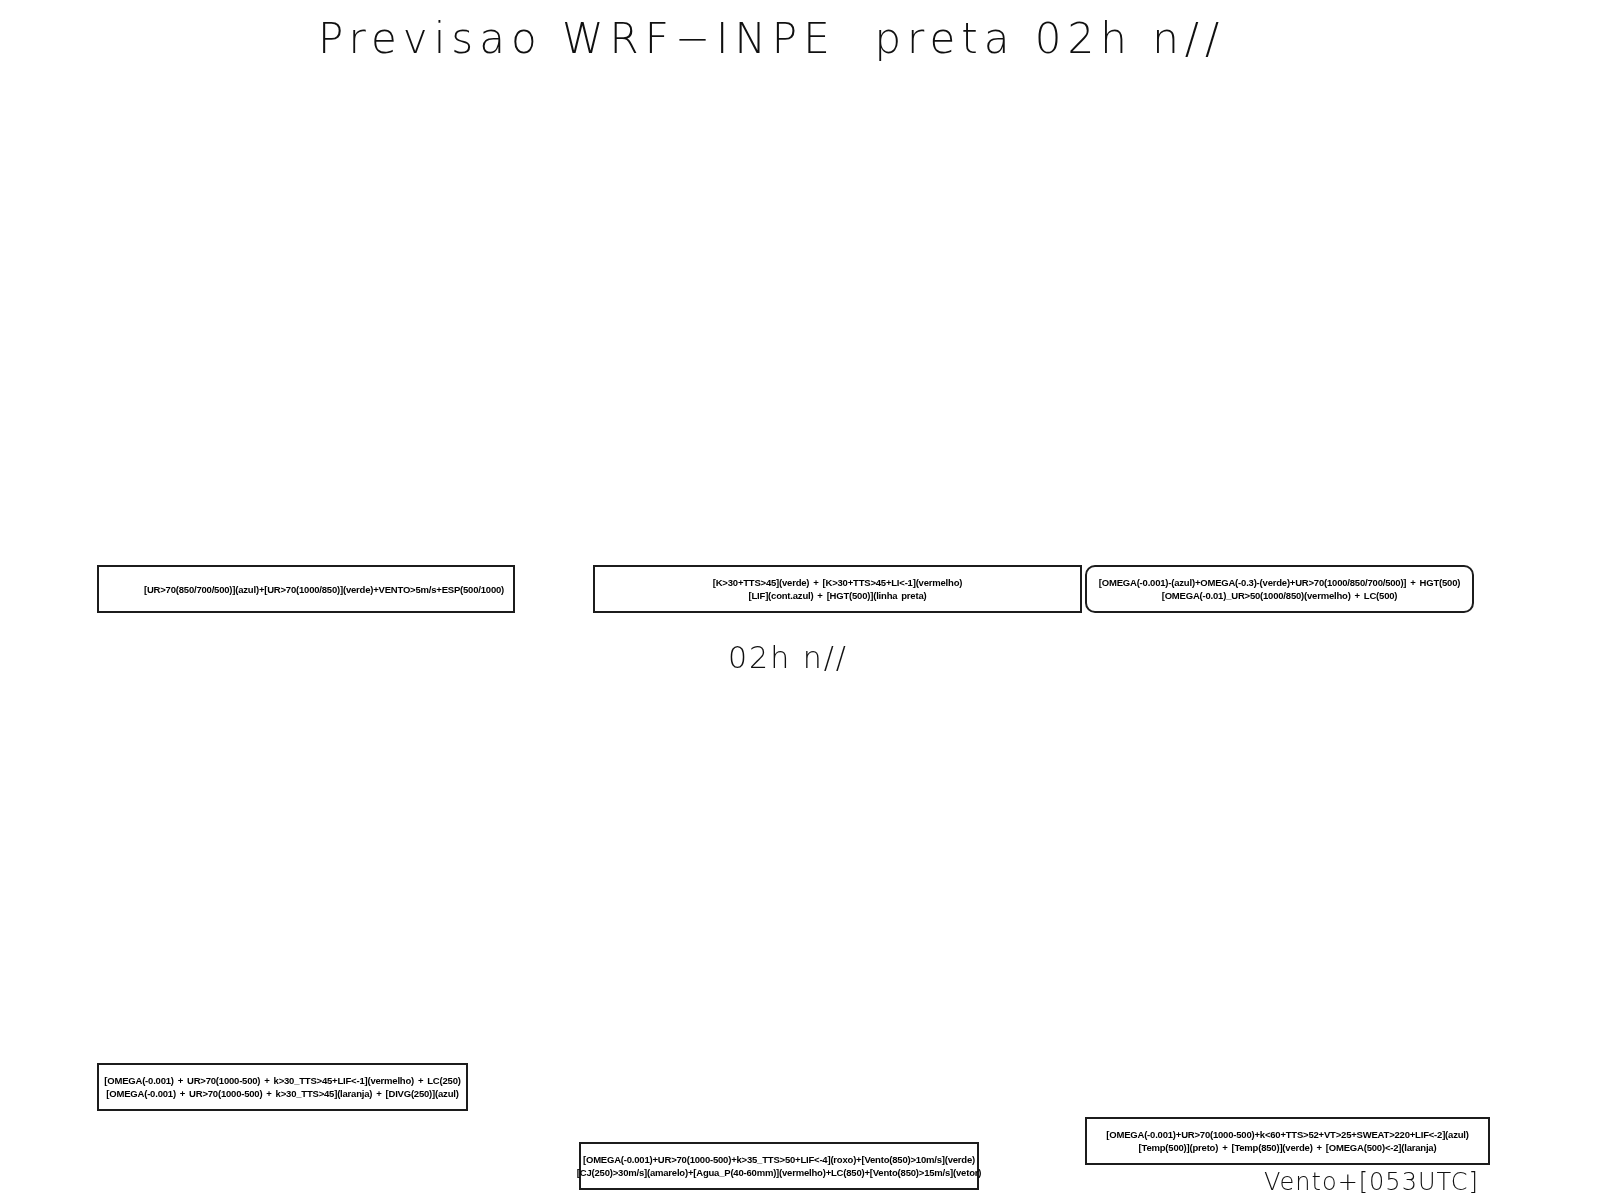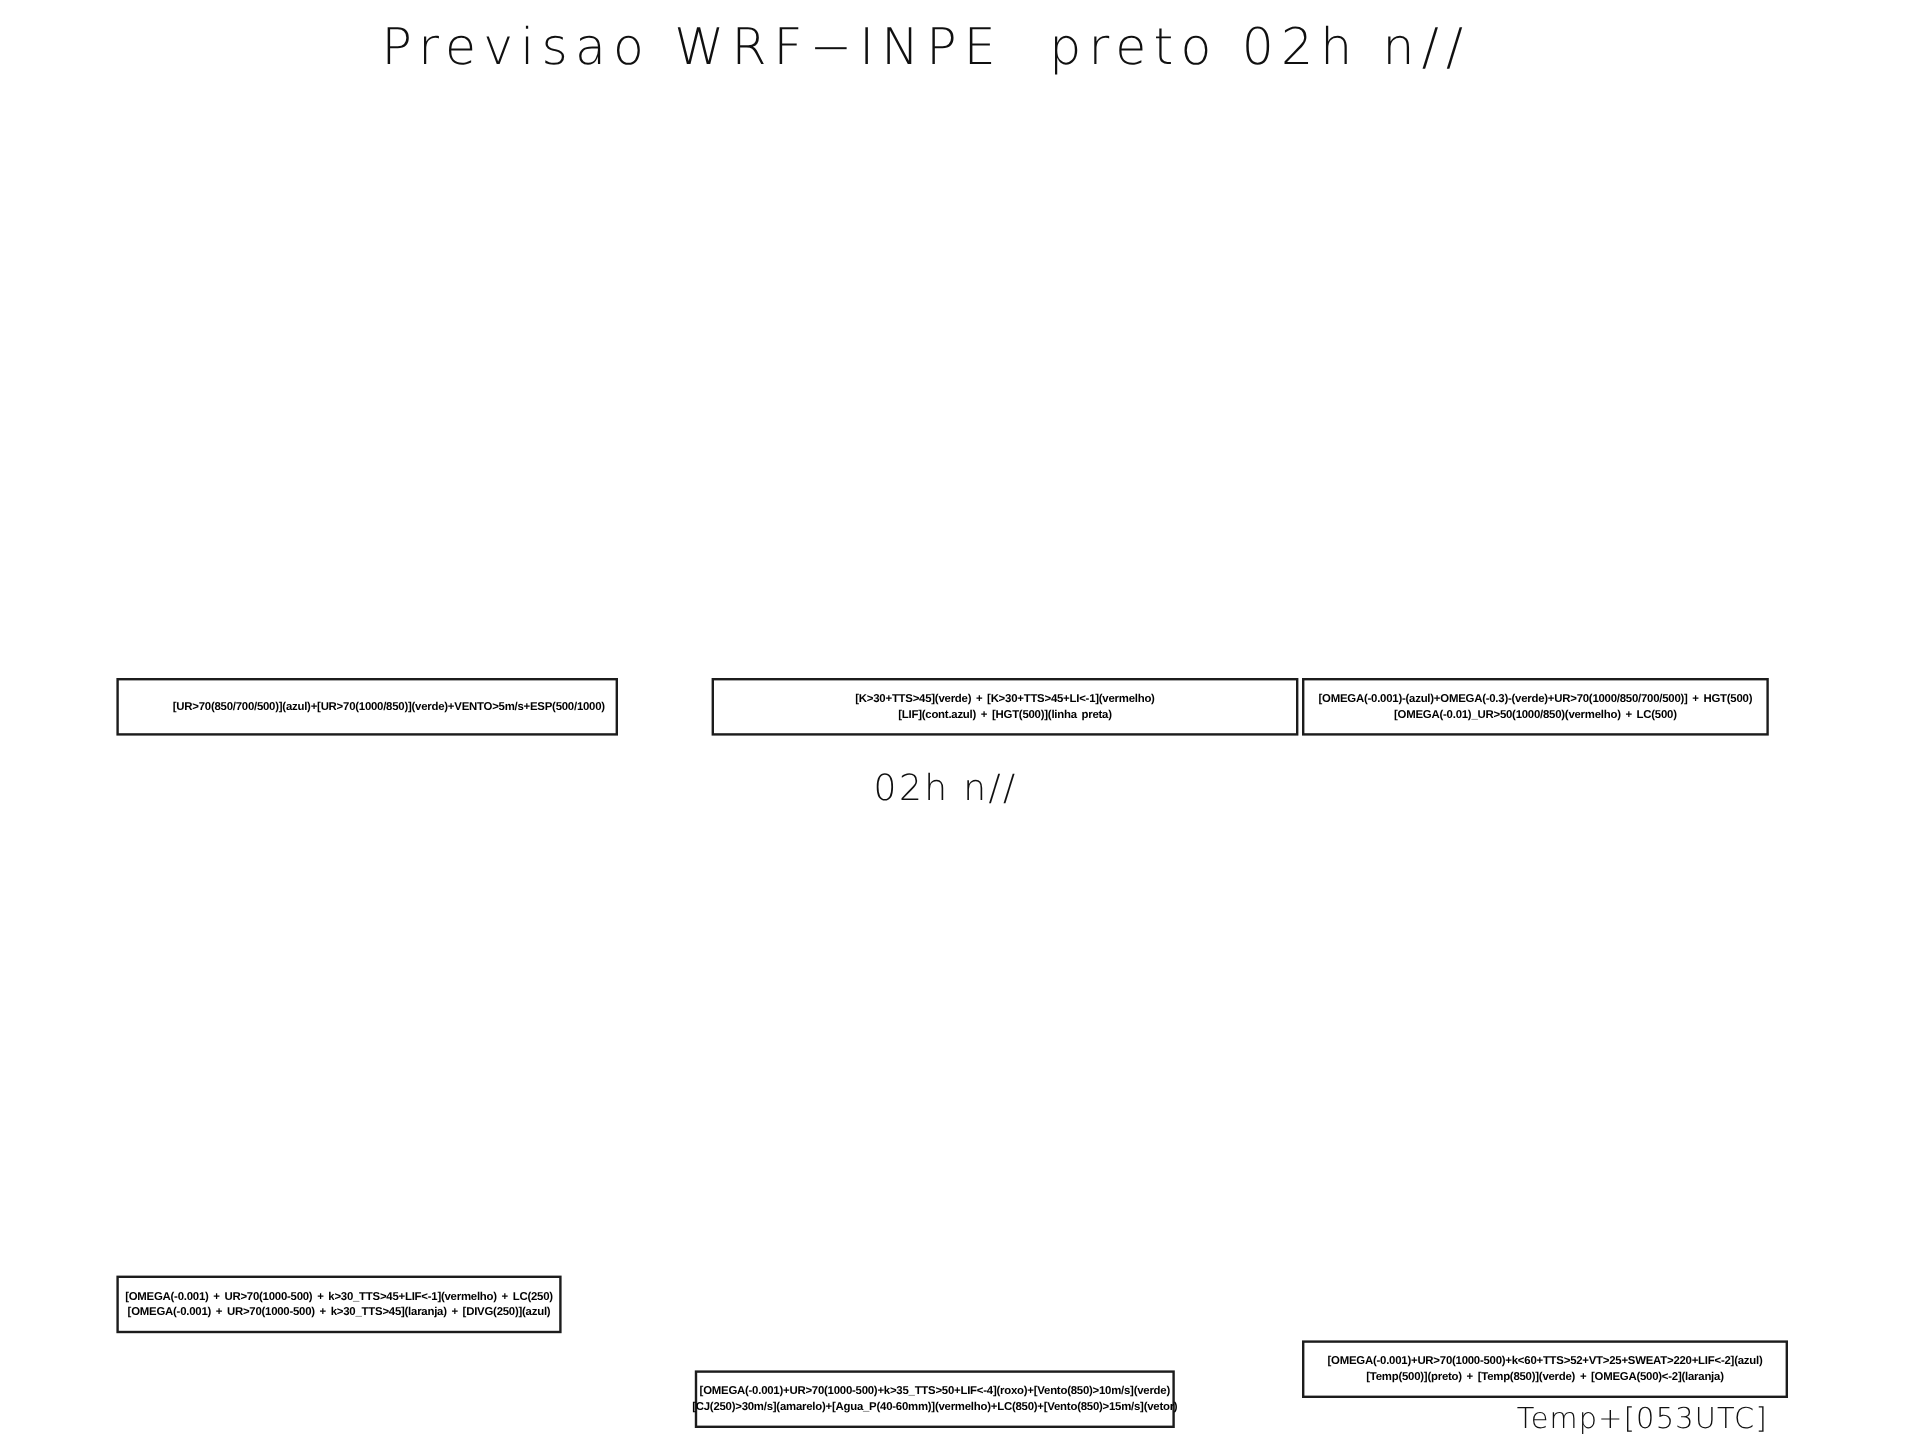--- a/index.html
+++ b/index.html
@@ -59,30 +59,30 @@
     letter-spacing: -0.2px;
     word-spacing: 1.5px;
     line-height: 13px;
     color: #000000;
     white-space: pre;
     text-align: center;
   }
   
   .box-t1 { left: 97px;  top: 565px; width: 418px; padding-left: 36px; }
   .box-t2 { left: 593px; top: 565px; width: 489px; }
-  .box-t3 { left: 1085px;top: 565px; width: 389px; }
+  .box-t3 { left: 1085px;top: 565px; width: 389px; border-radius: 10px; }
   
   .box-b1 { left: 97px;  top: 1063px; width: 371px; }
   .box-b2 { left: 579px; top: 1142px; width: 400px; }
   .box-b3 { left: 1085px;top: 1117px; width: 405px; }
 </style>
 </head>
 <body>
 
-<div class="stroke-text page-title">Previsao WRF−INPE  preto 02h n//</div>
+<div class="stroke-text page-title">Previsao WRF−INPE  preta 02h n//</div>
 
 <div class="caption-box box-t1">
   <div class="caption-line">[UR&gt;70(850/700/500)](azul)+[UR&gt;70(1000/850)](verde)+VENTO&gt;5m/s+ESP(500/1000)</div>
 </div>
 
 <div class="caption-box box-t2">
   <div class="caption-line">[K&gt;30+TTS&gt;45](verde) + [K&gt;30+TTS&gt;45+LI&lt;-1](vermelho)</div>
   <div class="caption-line">[LIF](cont.azul) + [HGT(500)](linha preta)</div>
 </div>
 
@@ -101,13 +101,13 @@
 <div class="caption-box box-b2">
   <div class="caption-line">[OMEGA(-0.001)+UR&gt;70(1000-500)+k&gt;35_TTS&gt;50+LIF&lt;-4](roxo)+[Vento(850)&gt;10m/s](verde)</div>
   <div class="caption-line">[CJ(250)&gt;30m/s](amarelo)+[Agua_P(40-60mm)](vermelho)+LC(850)+[Vento(850)&gt;15m/s](vetor)</div>
 </div>
 
 <div class="caption-box box-b3">
   <div class="caption-line">[OMEGA(-0.001)+UR&gt;70(1000-500)+k&lt;60+TTS&gt;52+VT&gt;25+SWEAT&gt;220+LIF&lt;-2](azul)</div>
   <div class="caption-line">[Temp(500)](preto) + [Temp(850)](verde) + [OMEGA(500)&lt;-2](laranja)</div>
 </div>
 
-<div class="stroke-text footer-label">Temp+[053UTC]</div>
+<div class="stroke-text footer-label">Vento+[053UTC]</div>
 
 </body></html>

